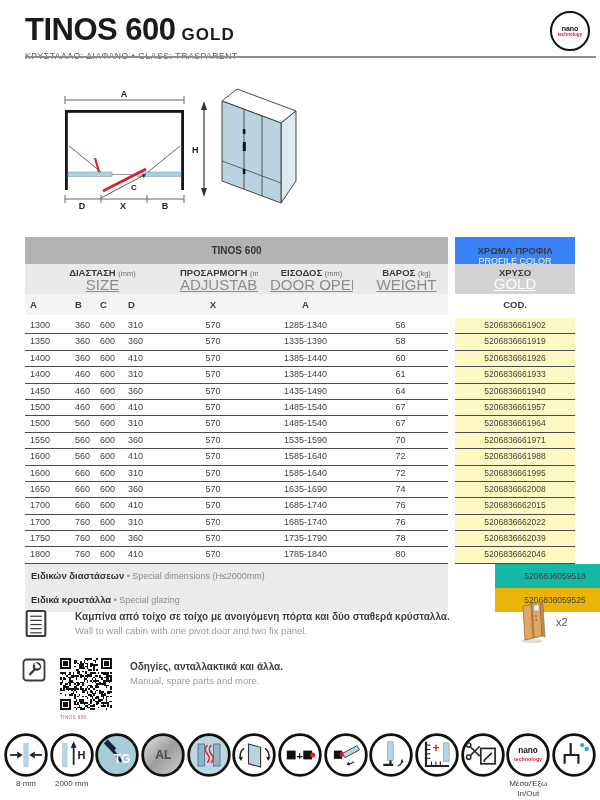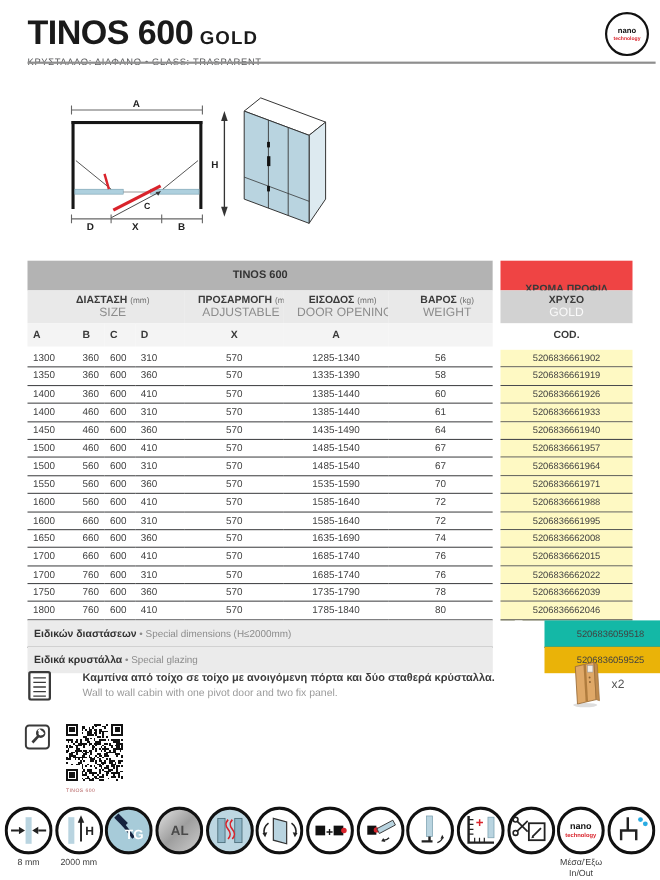--- a/index.html
+++ b/index.html
@@ -24,27 +24,27 @@
   
   .tbl{position:absolute;left:25px;top:237px;width:550px;font-size:9px;}
   .trow{display:grid;grid-template-columns:45px 25px 28px 45px 90px 95px 95px 7px 120px;}
   .trow1{display:grid;grid-template-columns:423px 7px 120px;}
   .trow2{display:grid;grid-template-columns:143px 90px 95px 95px 7px 120px;}
   .srow{display:grid;grid-template-columns:423px 7px 120px;gap:20px;}
   .cell{overflow:hidden;white-space:nowrap;}
   .gut{background:#fff;}
   .b1main{background:#b3b3b3;height:27px;display:flex;align-items:center;justify-content:center;
           font-weight:bold;font-size:10px;color:#343434;}
-  .b1r{background:#ef4444;height:27px;text-align:center;padding-top:20px;box-sizing:border-box;}
+  .b1r{background:#3b82f6;height:27px;text-align:center;padding-top:8px;box-sizing:border-box;}
   .b1r .l1{font-size:9.5px;font-weight:bold;color:#3a3a3a;line-height:11px;}
   .b1r .l2{font-size:9px;color:#f4f4f4;line-height:10px;}
   .b2 .gcell{background:#e9e9e9;height:30px;text-align:center;padding-top:3px;box-sizing:border-box;padding-left:12px;}
   .gl1{font-size:9.5px;font-weight:bold;color:#3a3a3a;line-height:12px;}
   .gunit{font-size:7.5px;font-weight:normal;color:#6e6e6e;}
-  .gl2{font-size:11px;font-weight:normal;color:#8c8c8c;line-height:10px;}
+  .gl2{font-size:15px;font-weight:normal;color:#8c8c8c;line-height:10px;text-decoration:underline;}
   .b2r{background:#d2d2d2;height:30px;text-align:center;padding-top:3px;box-sizing:border-box;}
   .b2r .gold{color:#fafafa;}
   .b3 .cell{background:#f4f4f4;height:21px;line-height:21px;font-weight:bold;font-size:9.5px;}
   .b3 .ccod3{background:#fff;text-align:center;}
   .ca{padding-left:5px;} .cb,.cc,.cd{padding-left:5px;}
   .cx,.cj,.cw{text-align:center;padding-left:0;}
   .rows{margin-top:3px;}
   .drow .cell{height:16.4px;line-height:14.5px;box-sizing:border-box;color:#414141;
               border-bottom:1.6px solid #4a4b4d;}
   .drow .ccod{background:#fef9c3;text-align:center;font-size:8.5px;}
@@ -786,20 +786,24 @@
             <rect x="14" y="32" width="1" height="1"></rect>
             <rect x="15" y="32" width="1" height="1"></rect>
             <rect x="19" y="32" width="1" height="1"></rect>
             <rect x="20" y="32" width="1" height="1"></rect>
             <rect x="21" y="32" width="1" height="1"></rect>
             <rect x="29" y="32" width="1" height="1"></rect>
           </g>
       </svg>
       <div class="qrlabel">TINOS 600</div>
     </div>
+    <div class="txt">
+      <div class="ngr">Οδηγίες, ανταλλακτικά και άλλα.</div>
+      <div class="nen">Manual, spare parts and more.</div>
+    </div>
   </div>
 
   <div class="feats">
 
     <div class="feat">
       <svg width="44" height="44" viewBox="0 0 40 40">
         <circle cx="20" cy="20" r="18.5" fill="#fff" stroke="#111" stroke-width="2.5"></circle>
         <rect x="17.5" y="9" width="5" height="22" fill="#b9d4e0"></rect>
         <line x1="5.5" y1="20" x2="12" y2="20" stroke="#222" stroke-width="1.6"></line>
         <polygon points="12,16.8 17,20 12,23.2" fill="#222"></polygon>

